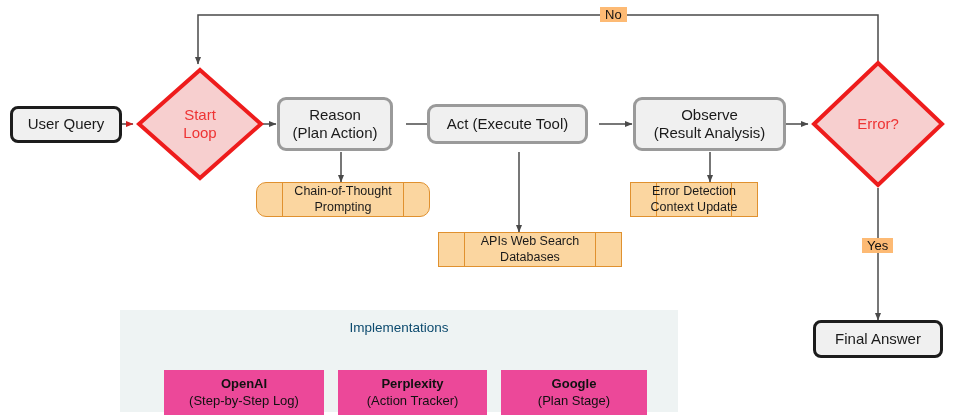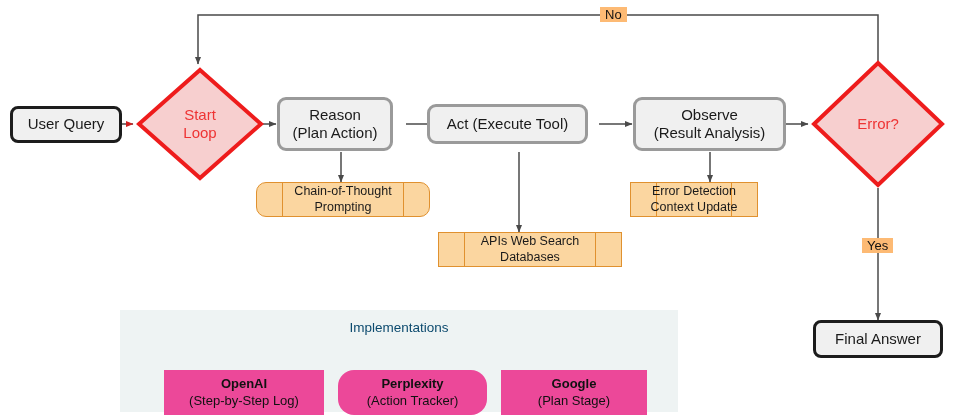--- a/index.html
+++ b/index.html
@@ -156,21 +156,21 @@
   <div class="elabel" style="left:862px;top:238px;">Yes</div>
 
   <div id="impl">
     <div id="impl-title">Implementations</div>
 
     <div class="card" style="left:44px;width:160px;">
       <span class="cname">OpenAI</span>
       <span>(Step-by-Step Log)</span>
     </div>
 
-    <div class="card" style="left:218px;width:149px;border-radius:16px;">
+    <div class="card" style="left:218px;width:149px;">
       <span class="cname">Perplexity</span>
       <span>(Action Tracker)</span>
     </div>
 
     <div class="card" style="left:381px;width:146px;">
       <span class="cname">Google</span>
       <span>(Plan Stage)</span>
     </div>
   </div>
 

